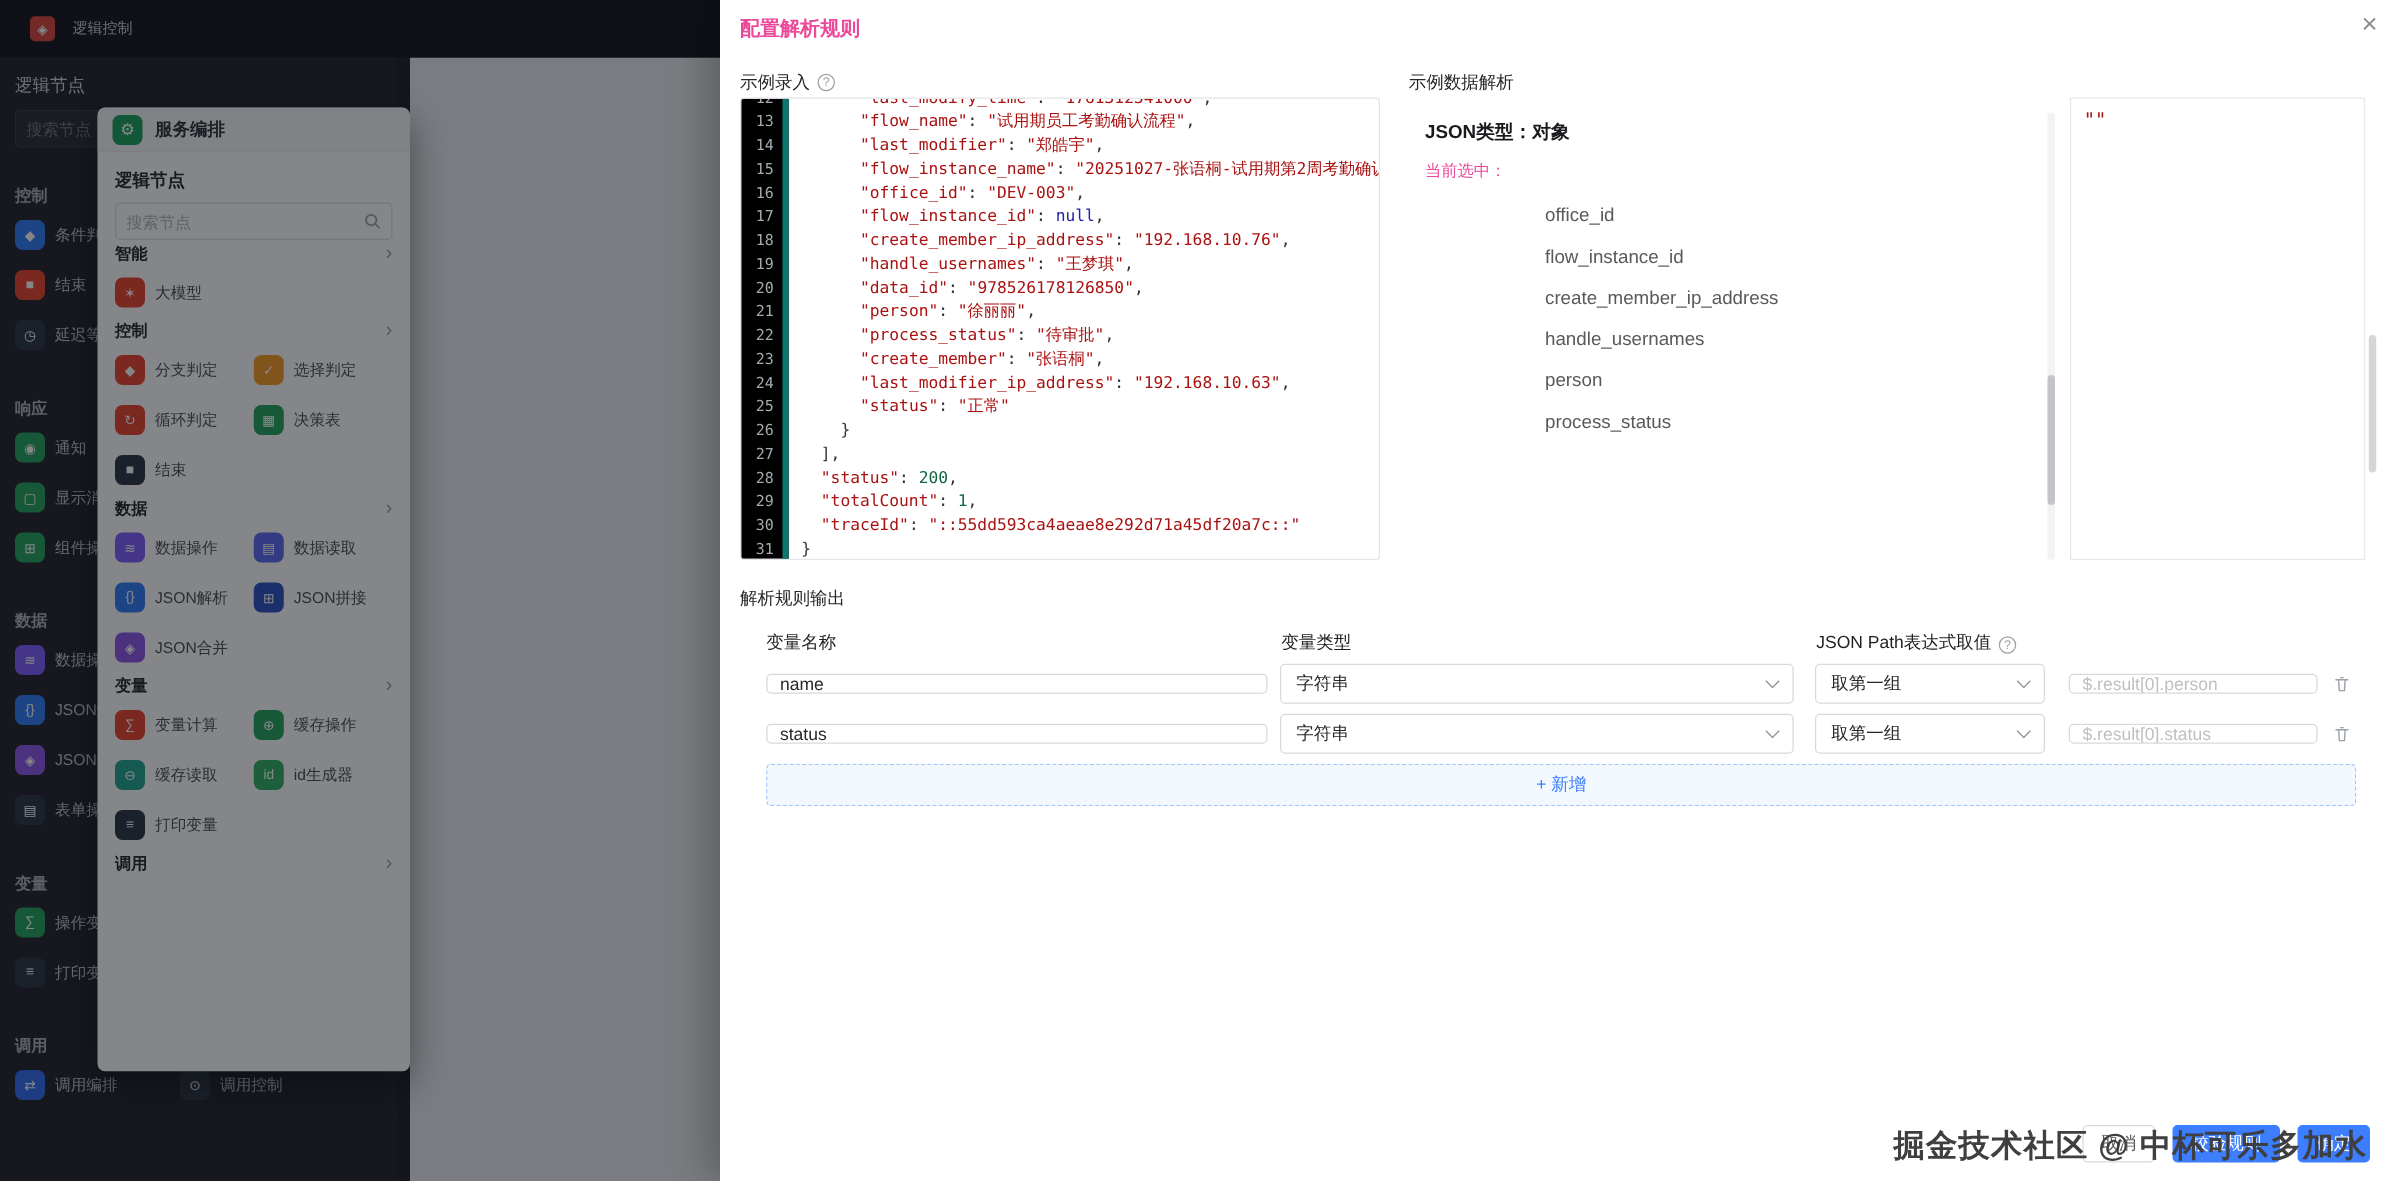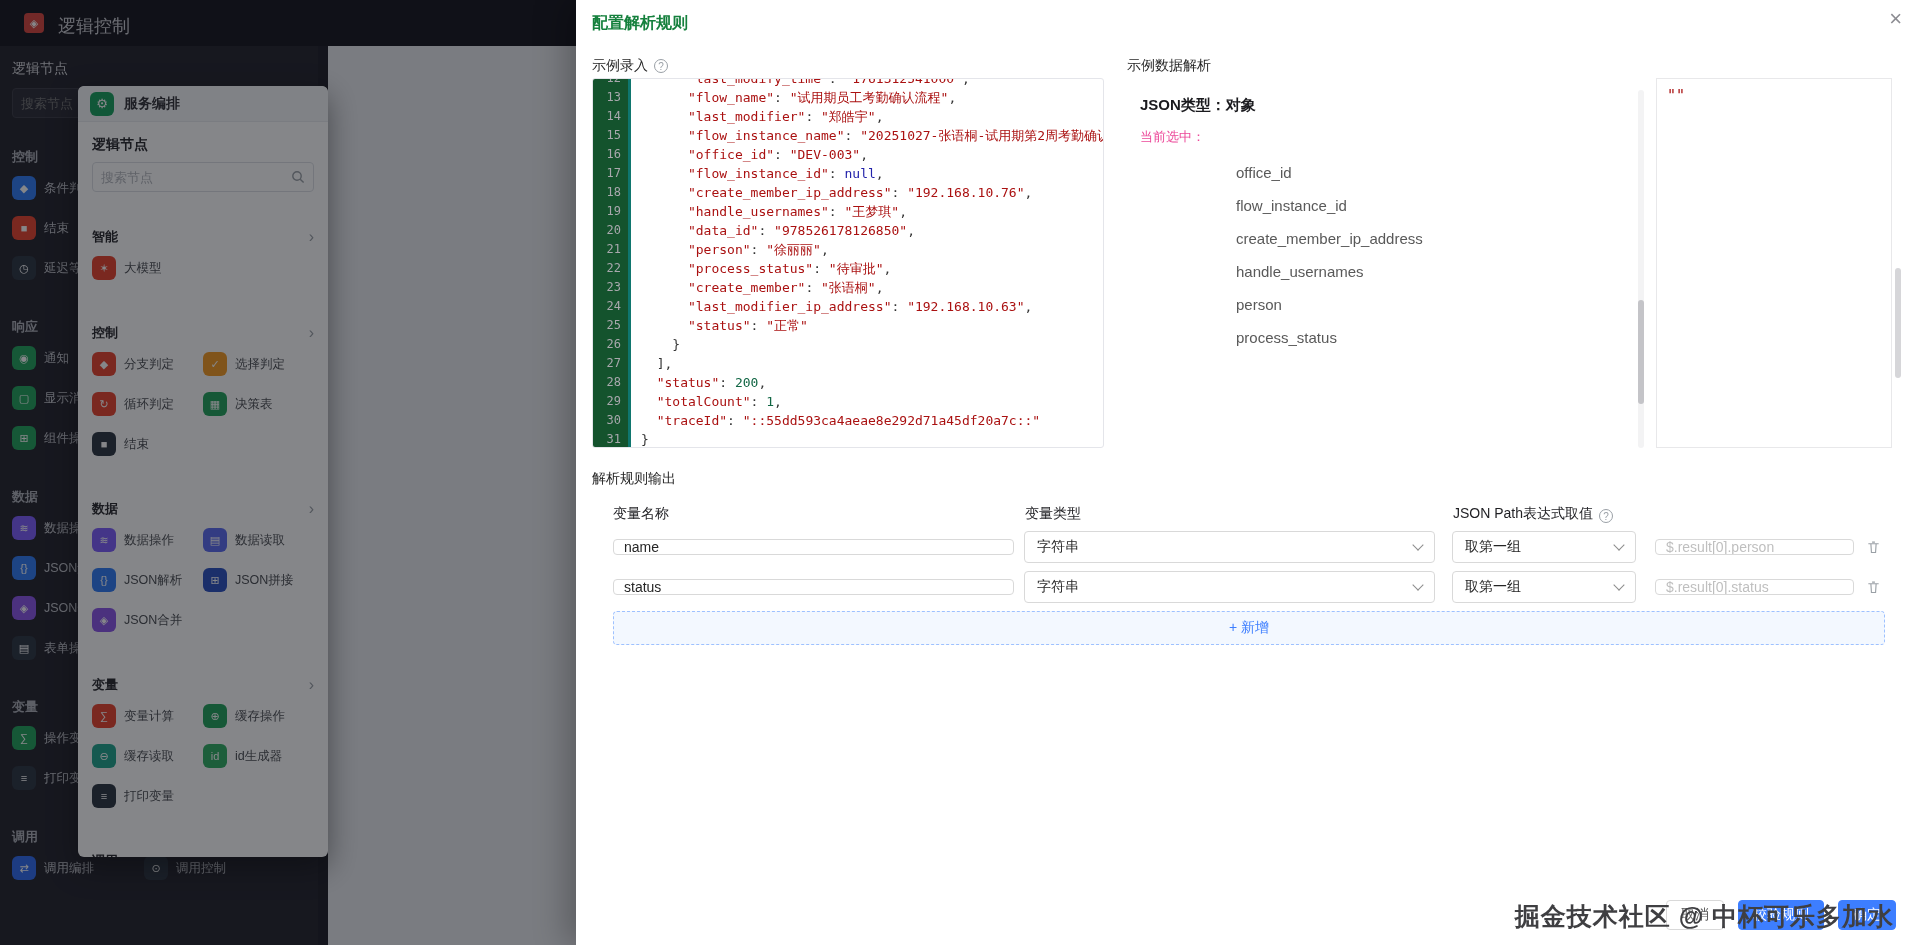--- a/index.html
+++ b/index.html
@@ -4,21 +4,21 @@
 <style>
   *{box-sizing:border-box;margin:0;padding:0}
   html,body{background:#e5e5e5}
   body{font-family:"Liberation Sans","DejaVu Sans",sans-serif}
   .stage{position:relative;width:1920px;height:945px;overflow:hidden;background:#fff}
 
   
   .app-left{position:absolute;left:0;top:0;width:576px;height:945px;background:#1d1d26;overflow:hidden}
   .topbar{position:absolute;left:0;top:0;width:576px;height:46px;background:#15151d;z-index:2}
   .logo{position:absolute;left:24px;top:13px;width:20px;height:20px;border-radius:4px;background:#d8453c;color:#fff;font-size:11px;display:flex;align-items:center;justify-content:center}
-  .tb-title{position:absolute;left:58px;top:14px;font-size:18px;color:#c9cad0}
+  .tb-title{position:absolute;left:58px;top:14px;font-size:12px;color:#c9cad0}
   .canvas{position:absolute;left:328px;top:46px;width:248px;height:899px;background:#e9ebef;z-index:1}
 
   
   .bp{position:absolute;left:0;top:46px;width:318px;height:899px;background:#22222b;z-index:1;padding:12px 12px 0}
   .bp-title{font-size:14px;color:#d4d5da;height:20px;line-height:20px}
   .bp-search{margin-top:10px;margin-bottom:20px;height:30px;border:1px solid #3a3a44;border-radius:4px;background:#2a2a34;display:flex;align-items:center;padding:0 8px}
   .bp-search input{flex:1;background:transparent;border:none;outline:none;font-size:13px;color:#aeb1b9}
   .bp .sec-h{margin-top:28px}
   .bp .sec-label{color:#aeb1b9}
   .bp .node-label{color:#c2c4cb}
@@ -27,52 +27,52 @@
   
   .fp{position:absolute;left:78px;top:86px;width:250px;height:771px;background:#ffffff;border-radius:6px;z-index:5;box-shadow:0 10px 30px rgba(0,0,0,.45);overflow:hidden}
   .fp-head{height:36px;background:#f5f6f8;border-bottom:1px solid #e9eaee;border-radius:6px 6px 0 0;display:flex;align-items:center;padding:0 12px;gap:10px}
   .fp-ic{width:24px;height:24px;border-radius:6px;background:#17a05d;color:#fff;font-size:13px;display:flex;align-items:center;justify-content:center}
   .fp-head-title{font-size:14px;font-weight:bold;color:#303036}
   .fp-body{padding:12px 14px}
   .fp-title{font-size:14px;font-weight:bold;color:#26262b;height:20px;line-height:20px}
   .fp-search{margin-top:8px;height:30px;border:1px solid #dcdfe4;border-radius:4px;background:#fff;display:flex;align-items:center;padding:0 8px}
   .fp-search input{flex:1;border:none;outline:none;font-size:13px;color:#45484e}
   .fp-search input::placeholder{color:#b3b6bc}
-  .fp .sec-h{margin-top:34px}
+  .fp .sec-h{}
   .fp .sec-label{color:#26262b}
   .fp .node-item{width:111px}
   .fp .node-label{color:#4a4d52}
 
   
   .sec-h{display:flex;justify-content:space-between;align-items:center;height:22px}
   .sec-label{font-size:13px;font-weight:bold}
   .sec-chev{color:#9aa0a6;font-size:16px;line-height:16px}
   .sec-row{display:flex;height:40px;align-items:center}
   .node-item{display:flex;align-items:center;gap:8px;cursor:grab}
   .node-icon{width:24px;height:24px;border-radius:6px;display:flex;align-items:center;justify-content:center;color:#fff;font-size:11px;flex:none}
   .node-label{font-size:12.5px;white-space:nowrap;overflow:hidden}
   .mag{flex:none}
 
   
   .mask{position:absolute;left:0;top:0;width:576px;height:945px;background:rgba(12,14,20,.5);z-index:10}
 
   
   .modal{position:absolute;left:576px;top:0;width:1344px;height:945px;background:#fff;z-index:20;box-shadow:-10px 0 30px rgba(0,0,0,.25)}
-  .m-title{position:absolute;left:16px;top:13px;font-size:16px;font-weight:bold;color:#15803d}
+  .m-title{position:absolute;left:16px;top:13px;font-size:16px;font-weight:bold;color:#ec4899}
   .m-close{position:absolute;right:18px;top:8px;font-size:22px;color:#8c8c92;cursor:pointer;line-height:22px}
   .lbl{position:absolute;font-size:14px;color:#262626;display:flex;align-items:center}
   .lbl-sample{left:16px;top:57px}
   .lbl-parse{left:551px;top:57px}
   .lbl-output{left:16px;top:470px}
   .qicon{display:inline-flex;width:14px;height:14px;border:1px solid #9aa0a6;border-radius:50%;color:#9aa0a6;font-size:10px;align-items:center;justify-content:center;margin-left:6px;flex:none}
   .qicon::after{content:"?"}
 
   
   .editor{position:absolute;left:16px;top:78px;width:512px;height:370px;border:1px solid #e4e5ea;border-radius:3px;background:#fff;display:flex;overflow:hidden}
-  .gutter{width:38px;background:#14532d;border-right:3px solid #0f766e;overflow:hidden}
+  .gutter{width:38px;background:#000000;border-right:5px solid #0f766e;overflow:hidden}
   .gut-in,.code-in{margin-top:-10px}
   .gut-ln{height:19px;line-height:19px;text-align:right;padding-right:7px;color:#a8a8ad;font-size:12px;font-family:"DejaVu Sans Mono",monospace}
   .codepane{flex:1;overflow:hidden;padding-left:10px}
   .code-ln{height:19px;line-height:19px;font-size:13px;font-family:"DejaVu Sans Mono",monospace;white-space:pre;color:#333}
   .tk-k{color:#aa1111}.tk-s{color:#aa1111}.tk-n{color:#116644}.tk-u{color:#2222aa}.tk-p{color:#333}
   .ed-thumb{position:absolute;right:19px;top:268px;width:6px;height:110px;background:#d6d6d9;border-radius:3px}
 
   
   .p-type{position:absolute;left:564px;top:96px;font-size:15px;font-weight:bold;color:#1a1a1e}
   .p-selected{position:absolute;left:564px;top:128px;font-size:13px;color:#ec4899}

